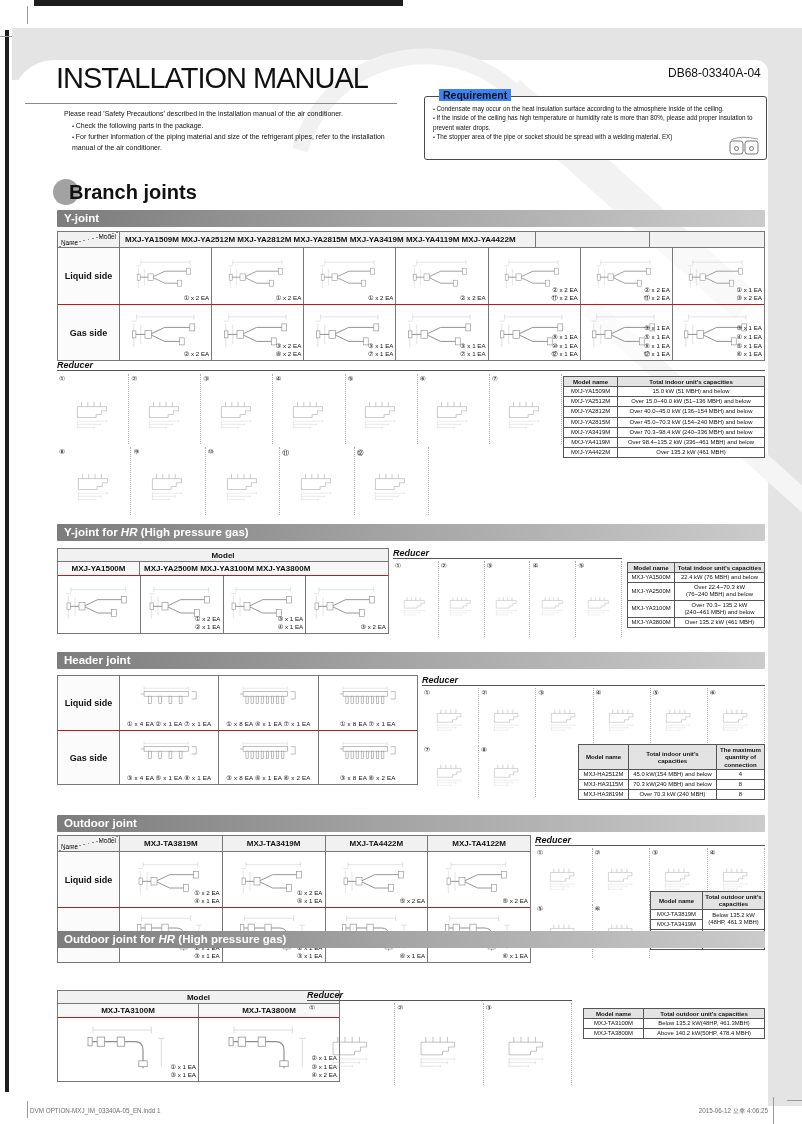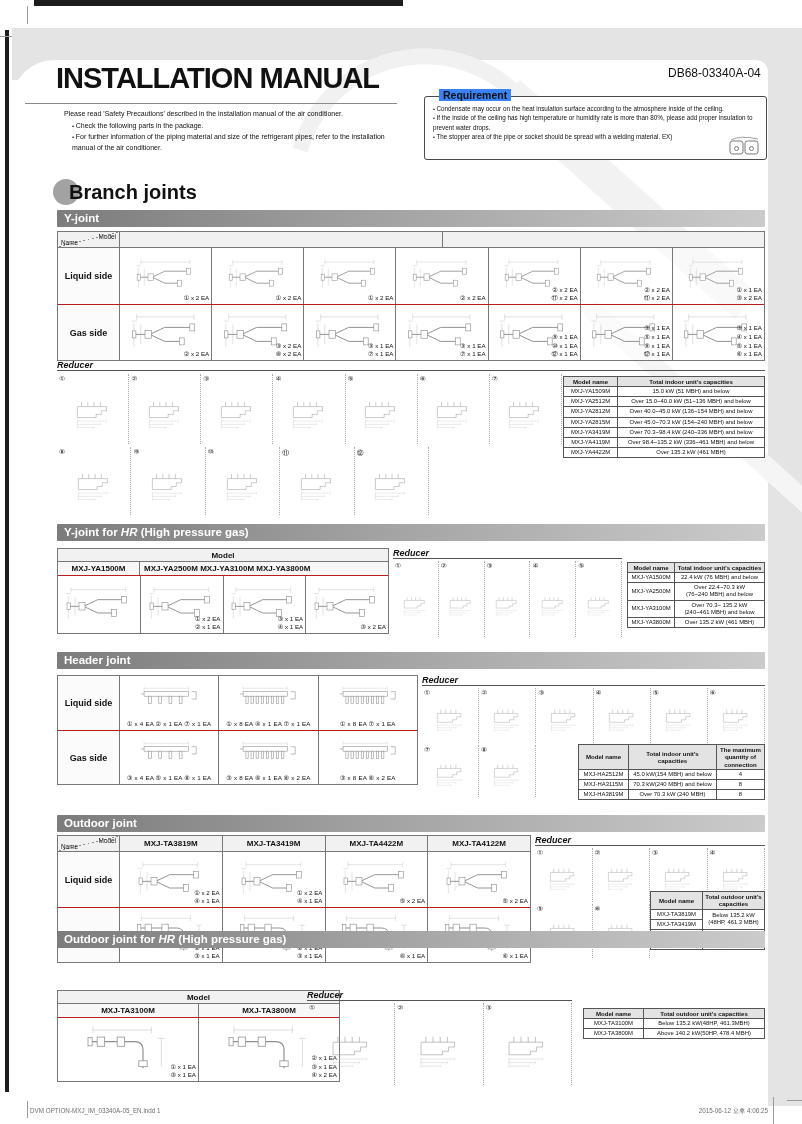--- a/index.html
+++ b/index.html
@@ -9,21 +9,21 @@
   
   #band-top{left:12px;top:28px;width:790px;height:52px;background:#e4e4e4;z-index:1}
   #band-right{left:768px;top:28px;width:34px;height:1078px;background:#e4e4e4;z-index:1}
   #page-card{left:12px;top:60px;width:756px;height:1044px;background:#fff;border-radius:42px 12px 0 0;z-index:2}
   #bar-top-black{left:34px;top:0;width:369px;height:6px;background:#1d1d1d;z-index:6}
   #bar-left-black{left:5px;top:30px;width:4px;height:1062px;background:#1d1d1d;z-index:6}
   .crop{background:#9a9a9a;z-index:6}
   #wm{left:0;top:0;width:802px;height:1124px;z-index:3;pointer-events:none}
   .z{z-index:4}
   
-  #title{left:56px;top:62px;font-size:29px;font-weight:700;letter-spacing:-1px}
+  #title{left:56px;top:62px;font-size:29px;font-weight:400;letter-spacing:-1px}
   #doccode{left:668px;top:66px;font-size:12px}
   #intro-rule{left:25px;top:103px;width:372px;height:1px;background:#8a8a8a}
   #intro{left:64px;top:109px;width:336px;font-size:7px;line-height:1.55}
   #intro ul{margin:1px 0 0 0;padding-left:8px;list-style:none}
   #intro li::before{content:"•  ";font-size:6px}
   #reqbox{left:424px;top:96px;width:341px;height:62px;border:1px solid #4a4a4a;border-radius:3px;background:#fff}
   #reqtitle{position:absolute;top:-8px;left:14px;background:#3b82f6;padding:0 4px;font-size:10.5px;font-weight:bold}
   #reqbox ul{margin:7px 6px 0 8px;padding:0;list-style:none;font-size:6.3px;line-height:1.5}
   #reqbox li::before{content:"•  ";font-size:5.5px}
   #reqicon{position:absolute;right:4px;bottom:3px}
@@ -193,20 +193,21 @@
 <div class="abs z" id="branch-title">Branch joints</div>
 
 <div class="abs z sbar" style="top:210px"><span>Y-joint</span></div>
 
 <div class="abs z jtable" style="left:57px;top:231px;width:708px">
   <div class="jhead" style="height:16px">
     <div class="diag">
       <span class="tm">Model</span>
       <span class="bn">Name</span>
     </div>
+    <div class="mh" style="flex:3.6;padding-left:5px;border-right:1px solid #777">MXJ-YA1509M MXJ-YA2512M MXJ-YA2812M MXJ-YA2815M MXJ-YA3419M MXJ-YA4119M MXJ-YA4422M</div>
     <div class="mh" style="flex:1;border-right:1px solid #777"></div>
     <div class="mh" style="flex:1"></div>
   </div>
   <div class="jrow" style="height:56px">
     <div class="namecell">Liquid side</div>
     <div class="cells" id="yj-liquid">
         <div class="jcell">
           <svg viewBox="0 0 100 60" width="72" height="36">
             <use href="#sym-y"></use>
           </svg>

